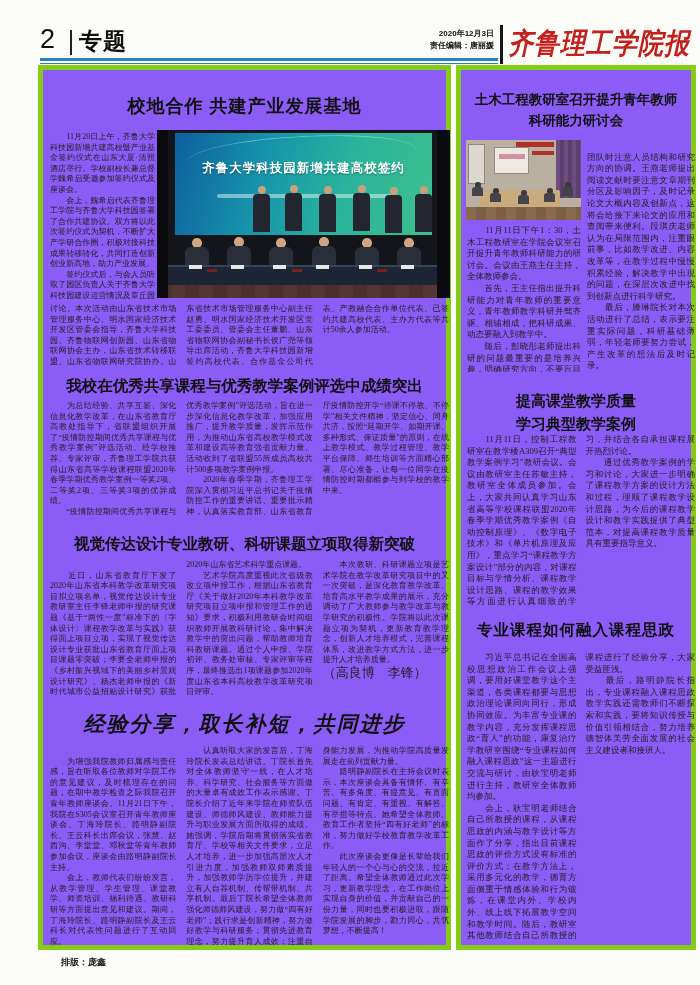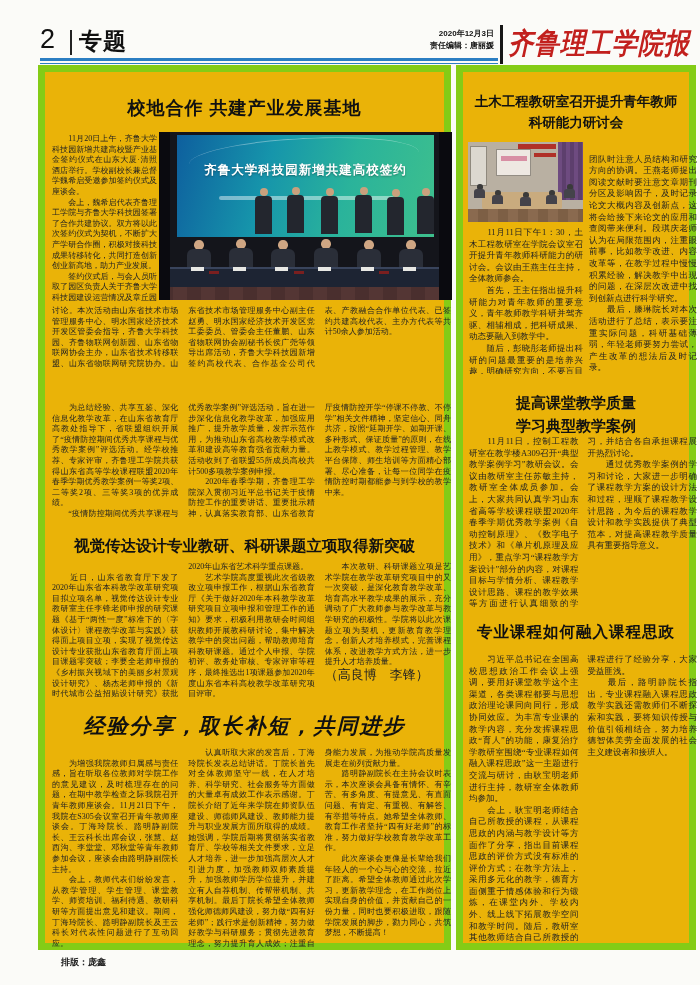--- a/index.html
+++ b/index.html
@@ -14,21 +14,21 @@
   .hdr-bar { position:absolute; left:70px; top:30px; width:2px; height:25px; background:#222; }
   .section-title { position:absolute; left:79px; top:26px; font-size:23px; font-weight:bold; font-family:"Liberation Sans",sans-serif; color:#111; letter-spacing:1px; }
   .rule-blue-thick { position:absolute; left:40px; top:58px; width:458px; height:3px; background:#2b7ec2; }
   .rule-blue-thin  { position:absolute; left:40px; top:63px; width:458px; height:1px; background:#2b7ec2; }
   .hdr-date, .hdr-editor { position:absolute; left:388px; width:106px; text-align:right; font-size:8px; font-weight:bold; color:#111; font-family:"Liberation Sans",sans-serif; }
   .hdr-date { top:28px; } .hdr-editor { top:40px; }
   .hdr-vdiv { position:absolute; left:500px; top:25px; width:2.5px; height:39px; background:#161616; }
   .masthead { position:absolute; left:508px; top:24px; width:190px; font-size:25px; font-weight:bold; font-style:italic;
     color:#c2201d; font-family:"Liberation Serif",serif; letter-spacing:1px; transform:scaleY(1.15); transform-origin:top left; }
   
-  .colbox { position:absolute; border:7px solid #84cc16; background:#eab308; }
+  .colbox { position:absolute; border:5px solid #84cc16; background:#8b5cf6; }
   #left-box  { left:38px;  top:65px; width:413px; height:885px; }
   #right-box { left:456px; top:65px; width:240px; height:885px; }
   .abs { position:absolute; }
   
   .hl { width:100%; text-align:center; font-family:"Liberation Sans",sans-serif; font-weight:bold; color:#111; }
   .hl-a1 { top:24px; font-size:18px; letter-spacing:1px; }
   .hl-a2 { top:306px; font-size:15.5px; }
   .hl-a3 { top:464px; font-size:15.5px;text-align:center; }
   .hl-a4 { top:640px; font-size:21px; font-family:"Liberation Serif",serif; font-style:italic; letter-spacing:2px; }
   .hl-r1 { top:20px; font-size:13.5px; line-height:1.55; }
@@ -165,20 +165,21 @@
       <div class="folder" style="left:50px;"></div>
       <div class="folder" style="left:135px;"></div>
       <div class="folder" style="left:220px;"></div>
       <div class="p1-floor"></div>
       <div class="p1-pillar-l"></div>
       <div class="p1-pillar-r"></div>
     </div>
 
     <div class="abs txt cols3" style="left:7px; top:234px; width:399px; height:66px;">讨论。本次活动由山东省技术市场管理服务中心、明水国家经济技术开发区管委会指导，齐鲁大学科技园、齐鲁物联网创新园、山东省物联网协会主办，山东省技术转移联盟、山东省物联网研究院协办。山东省技术市场管理服务中心副主任赵勇、明水国家经济技术开发区党工委委员、管委会主任董鹏、山东省物联网协会副秘书长侯广尧等领导出席活动，齐鲁大学科技园新增签约高校代表、合作基金公司代表、产教融合合作单位代表、已签约共建高校代表、主办方代表等共计50余人参加活动。</div>
 
+    <div class="abs hl hl-a2">我校在优秀共享课程与优秀教学案例评选中成绩突出</div>
     <div class="abs txt cols3" style="left:7px; top:331px; width:399px; height:126px;">　　为总结经验、共享互鉴、深化信息化教学改革，在山东省教育厅高教处指导下，省联盟组织开展了“疫情防控期间优秀共享课程与优秀教学案例”评选活动。经学校推荐、专家评审，齐鲁理工学院共获得山东省高等学校课程联盟2020年春季学期优秀教学案例一等奖2项、二等奖2项、三等奖3项的优异成绩。
 　　“疫情防控期间优秀共享课程与优秀教学案例”评选活动，旨在进一步深化信息化教学改革，加强应用推广，提升教学质量，发挥示范作用，为推动山东省高校教学模式改革和建设高等教育强省贡献力量。活动收到了省联盟55所成员高校共计500多项教学案例申报。
 　　2020年春季学期，齐鲁理工学院深入贯彻习近平总书记关于疫情防控工作的重要讲话、重要批示精神，认真落实教育部、山东省教育厅疫情防控开学“停课不停教、不停学”相关文件精神，坚定信心、同舟共济，按照“延期开学、如期开课、多种形式、保证质量”的原则，在线上教学模式、教学过程管理、教学平台保障、师生培训等方面精心部署、尽心准备，让每一位同学在疫情防控时期都能参与到学校的教学中来。</div>
 
     <div class="abs hl hl-a3">视觉传达设计专业教研、科研课题立项取得新突破</div>
     <div class="abs" style="left:7px; top:490px; width:399px; height:146px;">
       <div class="txt cols3" style="width:100%; height:100%;">
         <span>　　近日，山东省教育厅下发了2020年山东省本科教学改革研究项目拟立项名单，视觉传达设计专业教研室主任李锋老师申报的研究课题《基于“两性一度”标准下的〈字体设计〉课程教学改革与实践》获得面上项目立项，实现了视觉传达设计专业获批山东省教育厅面上项目课题零突破；李要全老师申报的《乡村振兴视域下的美丽乡村景观设计研究》、杨杰老师申报的《新时代城市公益招贴设计研究》获批2020年山东省艺术科学重点课题。
 　　艺术学院高度重视此次省级教改立项申报工作，根据山东省教育厅《关于做好2020年本科教学改革研究项目立项申报和管理工作的通知》要求，积极利用教研会时间组织教师开展教科研讨论，集中解决教学中的突出问题，帮助教师培育科教研课题。通过个人申报、学院初评、教务处审核、专家评审等程序，最终推选出1项课题参加2020年度山东省本科高校教学改革研究项目评审。
 　　本次教研、科研课题立项是艺术学院在教学改革研究项目中的又一次突破，是深化教育教学改革、培育高水平教学成果的展示，充分调动了广大教师参与教学改革与教学研究的积极性。学院将以此次课题立项为契机，更新教育教学理念，创新人才培养模式，完善课程体系，改进教学方式方法，进一步提升人才培养质量。</span>

